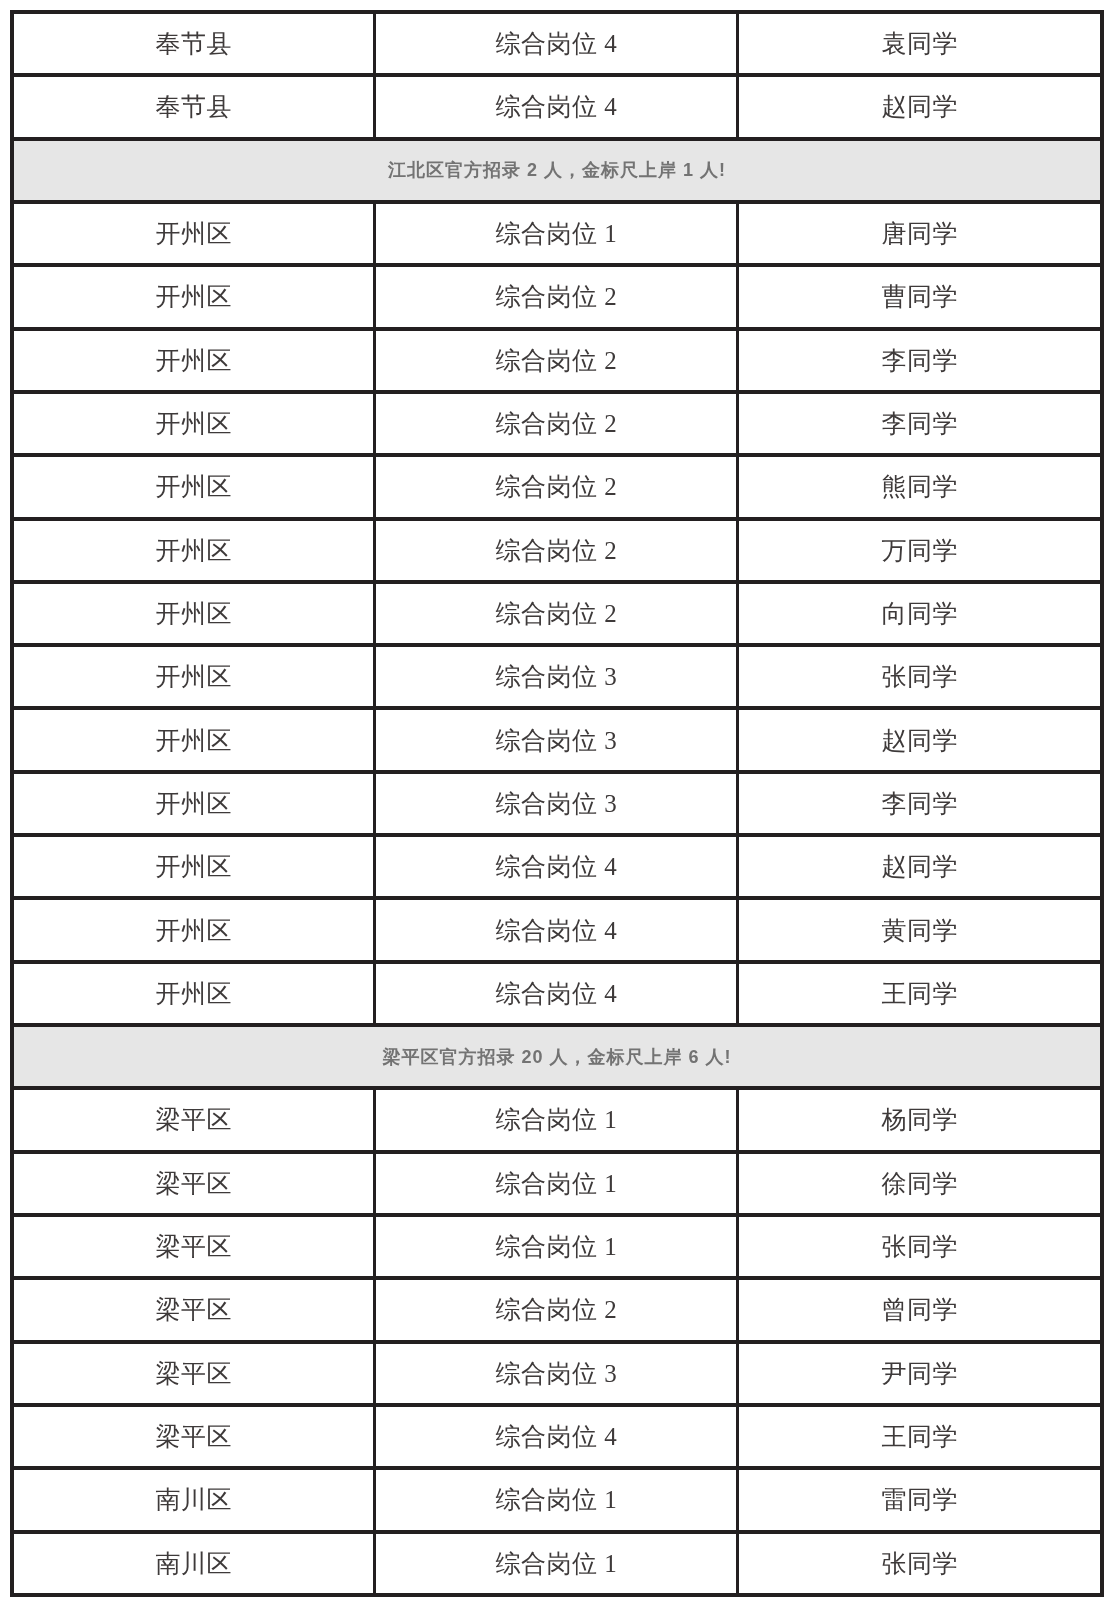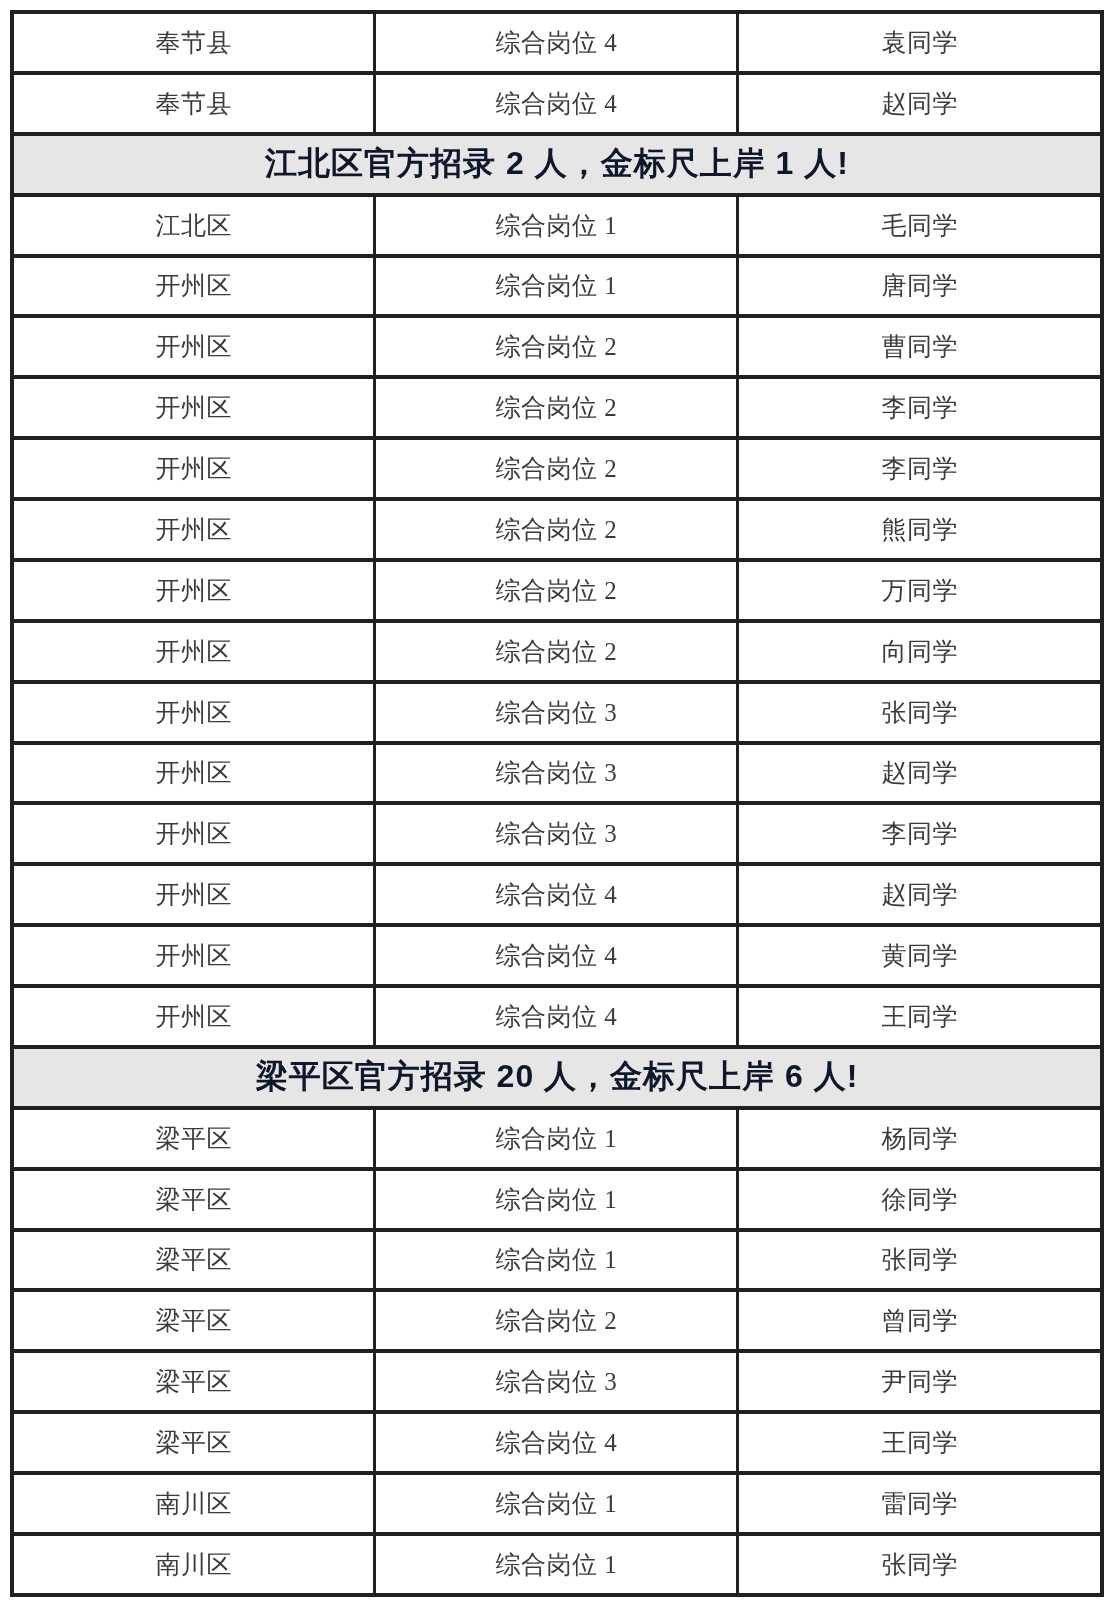--- a/index.html
+++ b/index.html
@@ -38,22 +38,22 @@
     color: #3e3a3a;
     letter-spacing: 0.5px;
     padding: 0;
     overflow: hidden;
     white-space: nowrap;
   }
   table.recruit td.section {
     background: #e6e6e6;
     font-family: "Liberation Sans", "DejaVu Sans", sans-serif;
     font-weight: bold;
-    font-size: 32px;
-    color: #0f172a;
+    font-size: 18px;
+    color: #737373;
     letter-spacing: 1px;
   }
 </style>
 </head>
 <body>
 
 <div class="page">
   <table class="recruit">
     <colgroup>
       <col style="width:33.3%">
@@ -66,25 +66,20 @@
           <td>综合岗位 4</td>
           <td>袁同学</td>
         </tr>
         <tr>
           <td>奉节县</td>
           <td>综合岗位 4</td>
           <td>赵同学</td>
         </tr>
         <tr>
           <td colspan="3" class="section">江北区官方招录 2 人，金标尺上岸 1 人!</td>
-        </tr>
-        <tr>
-          <td>江北区</td>
-          <td>综合岗位 1</td>
-          <td>毛同学</td>
         </tr>
         <tr>
           <td>开州区</td>
           <td>综合岗位 1</td>
           <td>唐同学</td>
         </tr>
         <tr>
           <td>开州区</td>
           <td>综合岗位 2</td>
           <td>曹同学</td>

